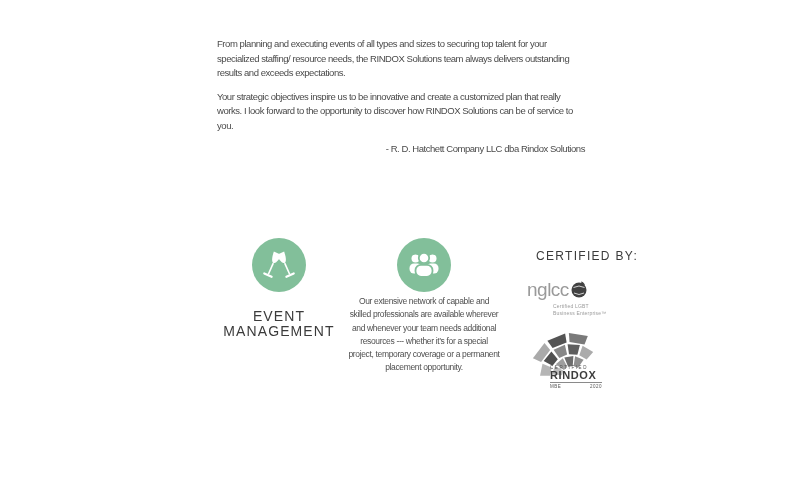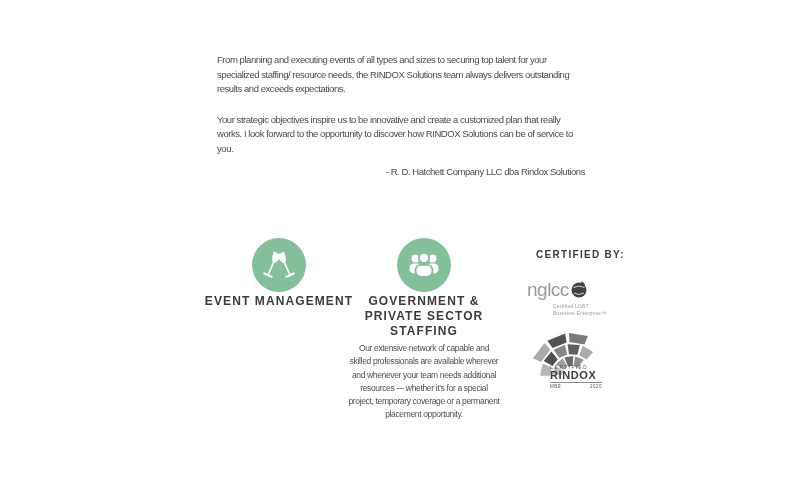--- a/index.html
+++ b/index.html
@@ -7,44 +7,44 @@
     width:800px;height:480px;background:#ffffff;position:relative;overflow:hidden;
     font-family:"Liberation Sans",sans-serif;
   }
   .page{position:absolute;inset:0;}
 
   
   .intro{
     position:absolute;left:217px;top:37px;width:368px;
     color:#4a4a4a;font-size:9.5px;line-height:14.5px;letter-spacing:-0.45px;
   }
-  .intro p{margin:16px 0 9px 0;}
+  .intro p{margin:0 0 9px 0;}
   .signature{margin-top:6px;text-align:right;color:#4a4a4a;}
 
   
   .svc{position:absolute;top:238px;text-align:center;}
   .svc-1{left:203px;width:152px;}
   .svc-2{left:348px;width:152px;}
   .svc-circle{
     width:54px;height:54px;border-radius:50%;margin:0 auto;background:#82bf9a;
     display:flex;align-items:center;justify-content:center;
   }
   .svc-title{
-    margin-top:2px;min-height:30px;
-    font-size:12px;font-weight:bold;letter-spacing:1.1px;line-height:15px;color:#3b3b3b;
+    margin-top:17px;min-height:30px;
+    font-size:14px;font-weight:normal;letter-spacing:1.1px;line-height:15px;color:#3b3b3b;
     display:flex;align-items:flex-start;justify-content:center;
   }
   .svc-desc{
     margin-top:3px;font-size:8.5px;line-height:13.3px;letter-spacing:-0.35px;color:#4f4f4f;
   }
 
   
   .cert-heading{
     position:absolute;left:536px;top:249px;
-    font-size:10px;font-weight:bold;letter-spacing:1.3px;color:#3b3b3b;
+    font-size:12px;font-weight:normal;letter-spacing:1.3px;color:#3b3b3b;
   }
   .nglcc{position:absolute;left:527px;top:279px;width:95px;}
   .nglcc-row{display:flex;align-items:flex-start;}
   .nglcc-word{font-size:19px;line-height:21px;color:#9a9a9a;letter-spacing:-0.5px;font-weight:500;}
   .nglcc-sub{margin-left:26px;margin-top:0;font-size:5px;line-height:6.5px;color:#9a9a9a;letter-spacing:0.2px;}
 
   .nmsdc{position:absolute;left:528px;top:330px;width:84px;height:64px;}
   .nmsdc svg.fan{position:absolute;left:0;top:0;}
   .nmsdc-text{position:absolute;left:22px;top:35px;width:54px;}
   .nmsdc-top{font-size:4.5px;letter-spacing:1.6px;color:#555555;line-height:5px;}
@@ -90,21 +90,20 @@
         <g fill="#ffffff">
           <circle cx="18.5" cy="20.5" r="4"></circle>
           <rect x="12.5" y="25.5" width="12" height="10" rx="4.5"></rect>
           <circle cx="35.5" cy="20.5" r="4"></circle>
           <rect x="29.5" y="25.5" width="12" height="10" rx="4.5"></rect>
           <circle cx="27" cy="20" r="5.2" stroke="#82bf9a" stroke-width="1.8"></circle>
           <rect x="18.5" y="26.8" width="17" height="12" rx="5.5" stroke="#82bf9a" stroke-width="1.8"></rect>
         </g>
       </svg>
     </div>
-    <div class="svc-title">GOVERNMENT &amp; PRIVATE SECTOR STAFFING</div>
     <div class="svc-desc">Our extensive network of capable and skilled professionals are available wherever and whenever your team needs additional resources --- whether it’s for a special project, temporary coverage or a permanent placement opportunity.</div>
   </div>
 
   <div class="cert-heading">CERTIFIED BY:</div>
 
   <div class="nglcc">
     <div class="nglcc-row">
       <span class="nglcc-word">nglcc</span>
       <span>
         <svg width="20" height="20" viewBox="0 0 20 20">

